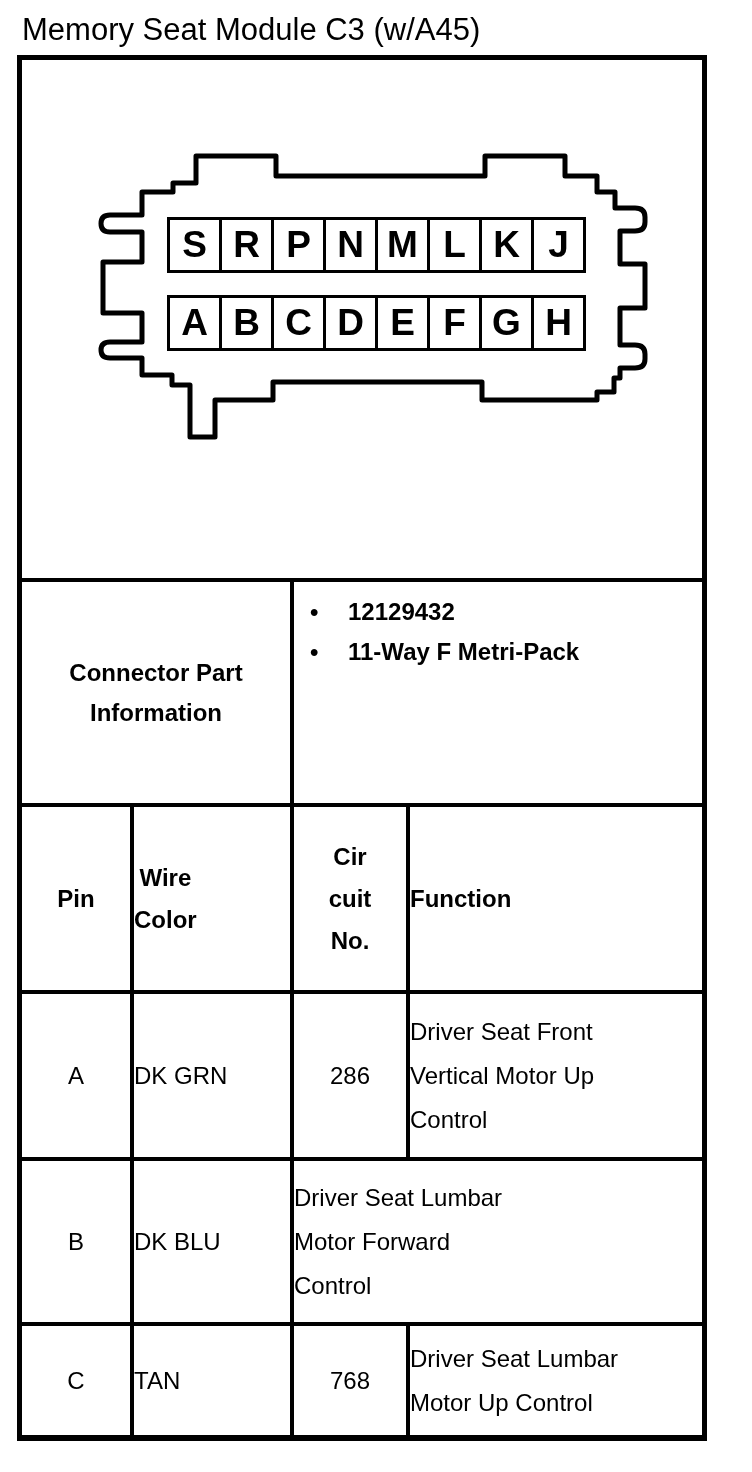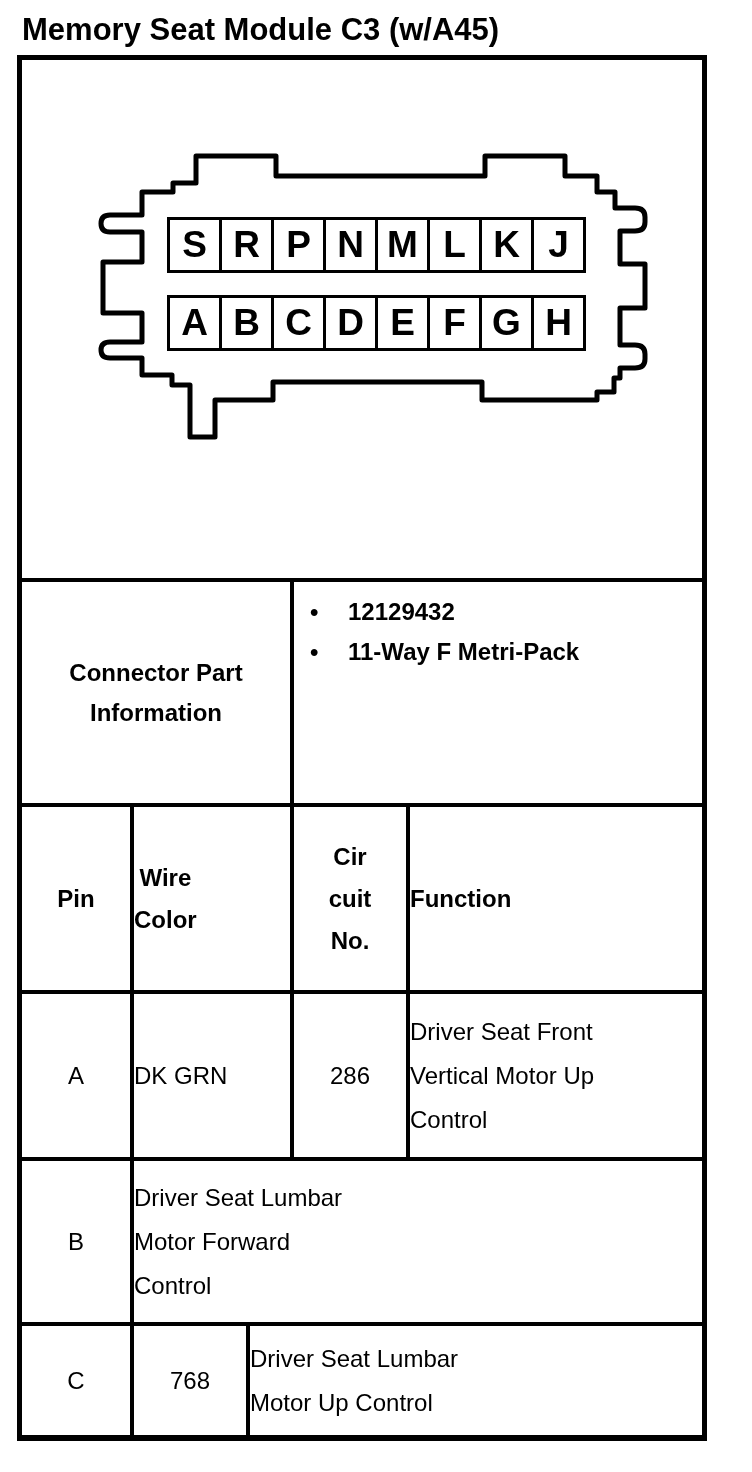--- a/index.html
+++ b/index.html
@@ -1,19 +1,19 @@
 <!DOCTYPE html>
 <html><head>
 <meta charset="utf-8">
 <style>
   * { margin:0; padding:0; box-sizing:border-box; }
   html,body { width:752px; height:1472px; background:#fff; color:#000;
               font-family:"Liberation Sans", sans-serif; overflow:hidden; position:relative; }
 
-  .page-title { position:absolute; left:22px; top:12px; font-size:31px; font-weight:bold;
+  .page-title { position:absolute; left:22px; top:12px; font-size:31px; font-weight:normal;
                 letter-spacing:0px; white-space:nowrap; }
 
   .frame { position:absolute; left:17px; top:55px; width:690px; height:1386px;
            border:5px solid #000; border-bottom-width:6px; background:#fff; }
 
   
   .sec-diagram { position:relative; width:680px; height:518px; background:#fff; }
   .sec-diagram svg { position:absolute; left:0; top:0; width:680px; height:518px; }
   .pin-row { position:absolute; left:145px; display:flex; }
   .pin-row-top { top:157px; }
@@ -137,30 +137,36 @@
         <span class="cell-text">Driver Seat Front
 Vertical Motor Up
 Control</span>
       </div>
   </div>
 
   <div class="t-row t-data row-b">
     <div class="col1">
         <span class="cell-text">B</span>
       </div>
+    <div class="col2">
+        <span class="cell-text">DK BLU</span>
+      </div>
     <div class="col4">
         <span class="cell-text">Driver Seat Lumbar
 Motor Forward
 Control</span>
       </div>
   </div>
 
   <div class="t-row t-data row-c">
     <div class="col1">
         <span class="cell-text">C</span>
+      </div>
+    <div class="col2">
+        <span class="cell-text">TAN</span>
       </div>
     <div class="col3">
         <span class="cell-text">768</span>
       </div>
     <div class="col4">
         <span class="cell-text">Driver Seat Lumbar
 Motor Up Control</span>
       </div>
   </div>
 

